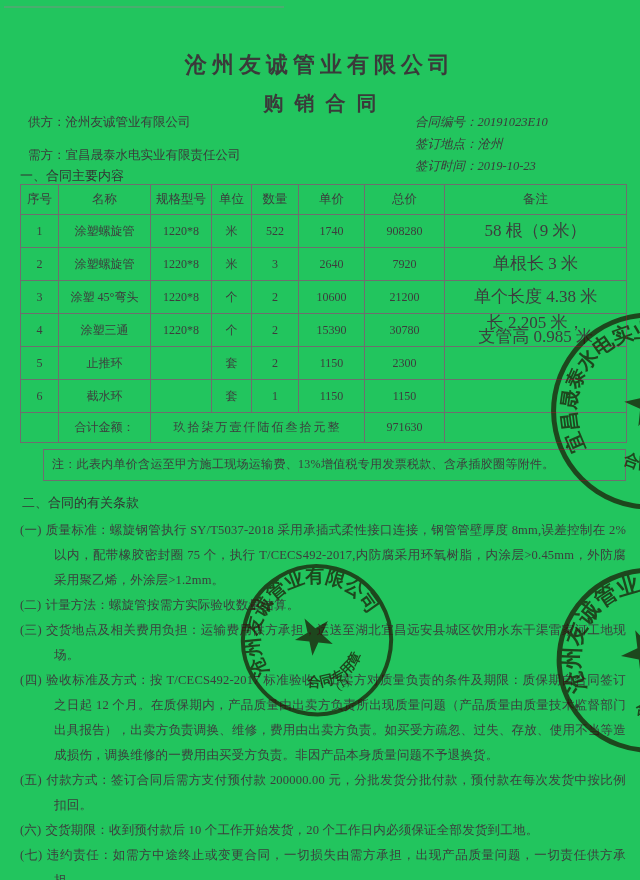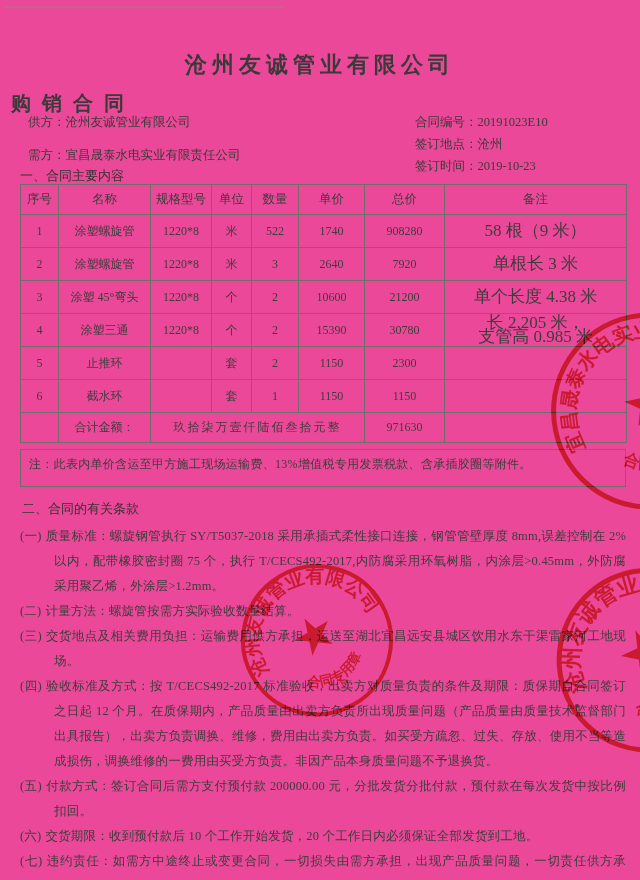--- a/index.html
+++ b/index.html
@@ -1,51 +1,51 @@
 <!DOCTYPE html>
 <html><head>
 <meta charset="utf-8">
 <style>
   * { margin:0; padding:0; box-sizing:border-box; }
   html,body { width:640px; height:880px; }
   body { font-family:"Liberation Serif","DejaVu Serif",serif; background:#e9e7e3; }
   .page {
     position:relative; width:640px; height:880px; overflow:hidden;
-    background:#ec4899; color:#3b3b3b;
+    background:#22c55e; color:#3b3b3b;
   }
   .scan-edge { position:absolute; top:6px; left:4px; width:280px; height:2px; background:#8a8a8a; opacity:.4; }
   .scan-dot { position:absolute; left:575px; top:704px; width:4px; height:4px; border-radius:50%; background:#2f2f2f; opacity:.8; }
 
   .title { position:absolute; top:50px; left:0; width:100%; text-align:center;
            font-size:22px; letter-spacing:5px; color:#3a3a3a; font-weight:600; }
-  .subtitle { position:absolute; top:90px; left:0; width:100%; 
+  .subtitle { position:absolute; top:90px; left:0; width:100%; text-align:center;
            font-size:20px; letter-spacing:11px; text-indent:11px; color:#3a3a3a; font-weight:600; }
 
   .meta-left { position:absolute; left:28px; top:114px; font-size:12.5px; line-height:16px; }
   .meta-left .row { margin-bottom:17px; }
   .meta-right { position:absolute; left:415px; top:111px; font-size:12.5px; line-height:22px; }
-  .meta-right .row { white-space:nowrap; }
+  .meta-right .row { white-space:nowrap;font-style:italic; }
 
   .sec1-heading { position:absolute; left:20px; top:167px; font-size:13px; color:#333; }
 
   .content-col { position:absolute; left:20px; top:184px; width:606px; }
 
   table.items { border-collapse:collapse; width:606px; table-layout:fixed; }
   table.items th, table.items td {
     border:1px solid #6e6e6e; font-weight:normal; text-align:center;
     font-size:12px; color:#3d3d3d; padding:1px 2px; overflow:hidden;
   }
   table.items thead th { height:30px; font-size:12.5px; }
   table.items tbody td { height:33px; }
   table.items td.remark { white-space:pre-line; font-size:17px; line-height:14px; }
   table.items .total-row td { height:30px; }
   table.items .total-cn { letter-spacing:2px; }
 
-  .note-box { border:1px solid #6e6e6e; margin-top:6px; padding:6px 8px 13px;
-    font-size:12px; color:#3d3d3d; letter-spacing:.3px; }
+  .note-box { border:1px solid #6e6e6e; margin-top:6px; padding:6px 8px 7px;
+    font-size:12px; color:#3d3d3d; letter-spacing:.3px;margin-left:23px; }
 
   .attachment { margin-top:14px; font-size:12.5px; color:#3d3d3d; padding-left:2px; }
 
   .sec2-heading { margin-top:13px; font-size:13px; color:#333; padding-left:2px; }
 
   .clauses { margin-top:6px; }
   .clause { font-size:12.5px; line-height:25px; color:#3d3d3d;
     padding-left:34px; text-indent:-34px; text-align:justify; letter-spacing:.2px; }
   .cnum { margin-right:4px; }
 

